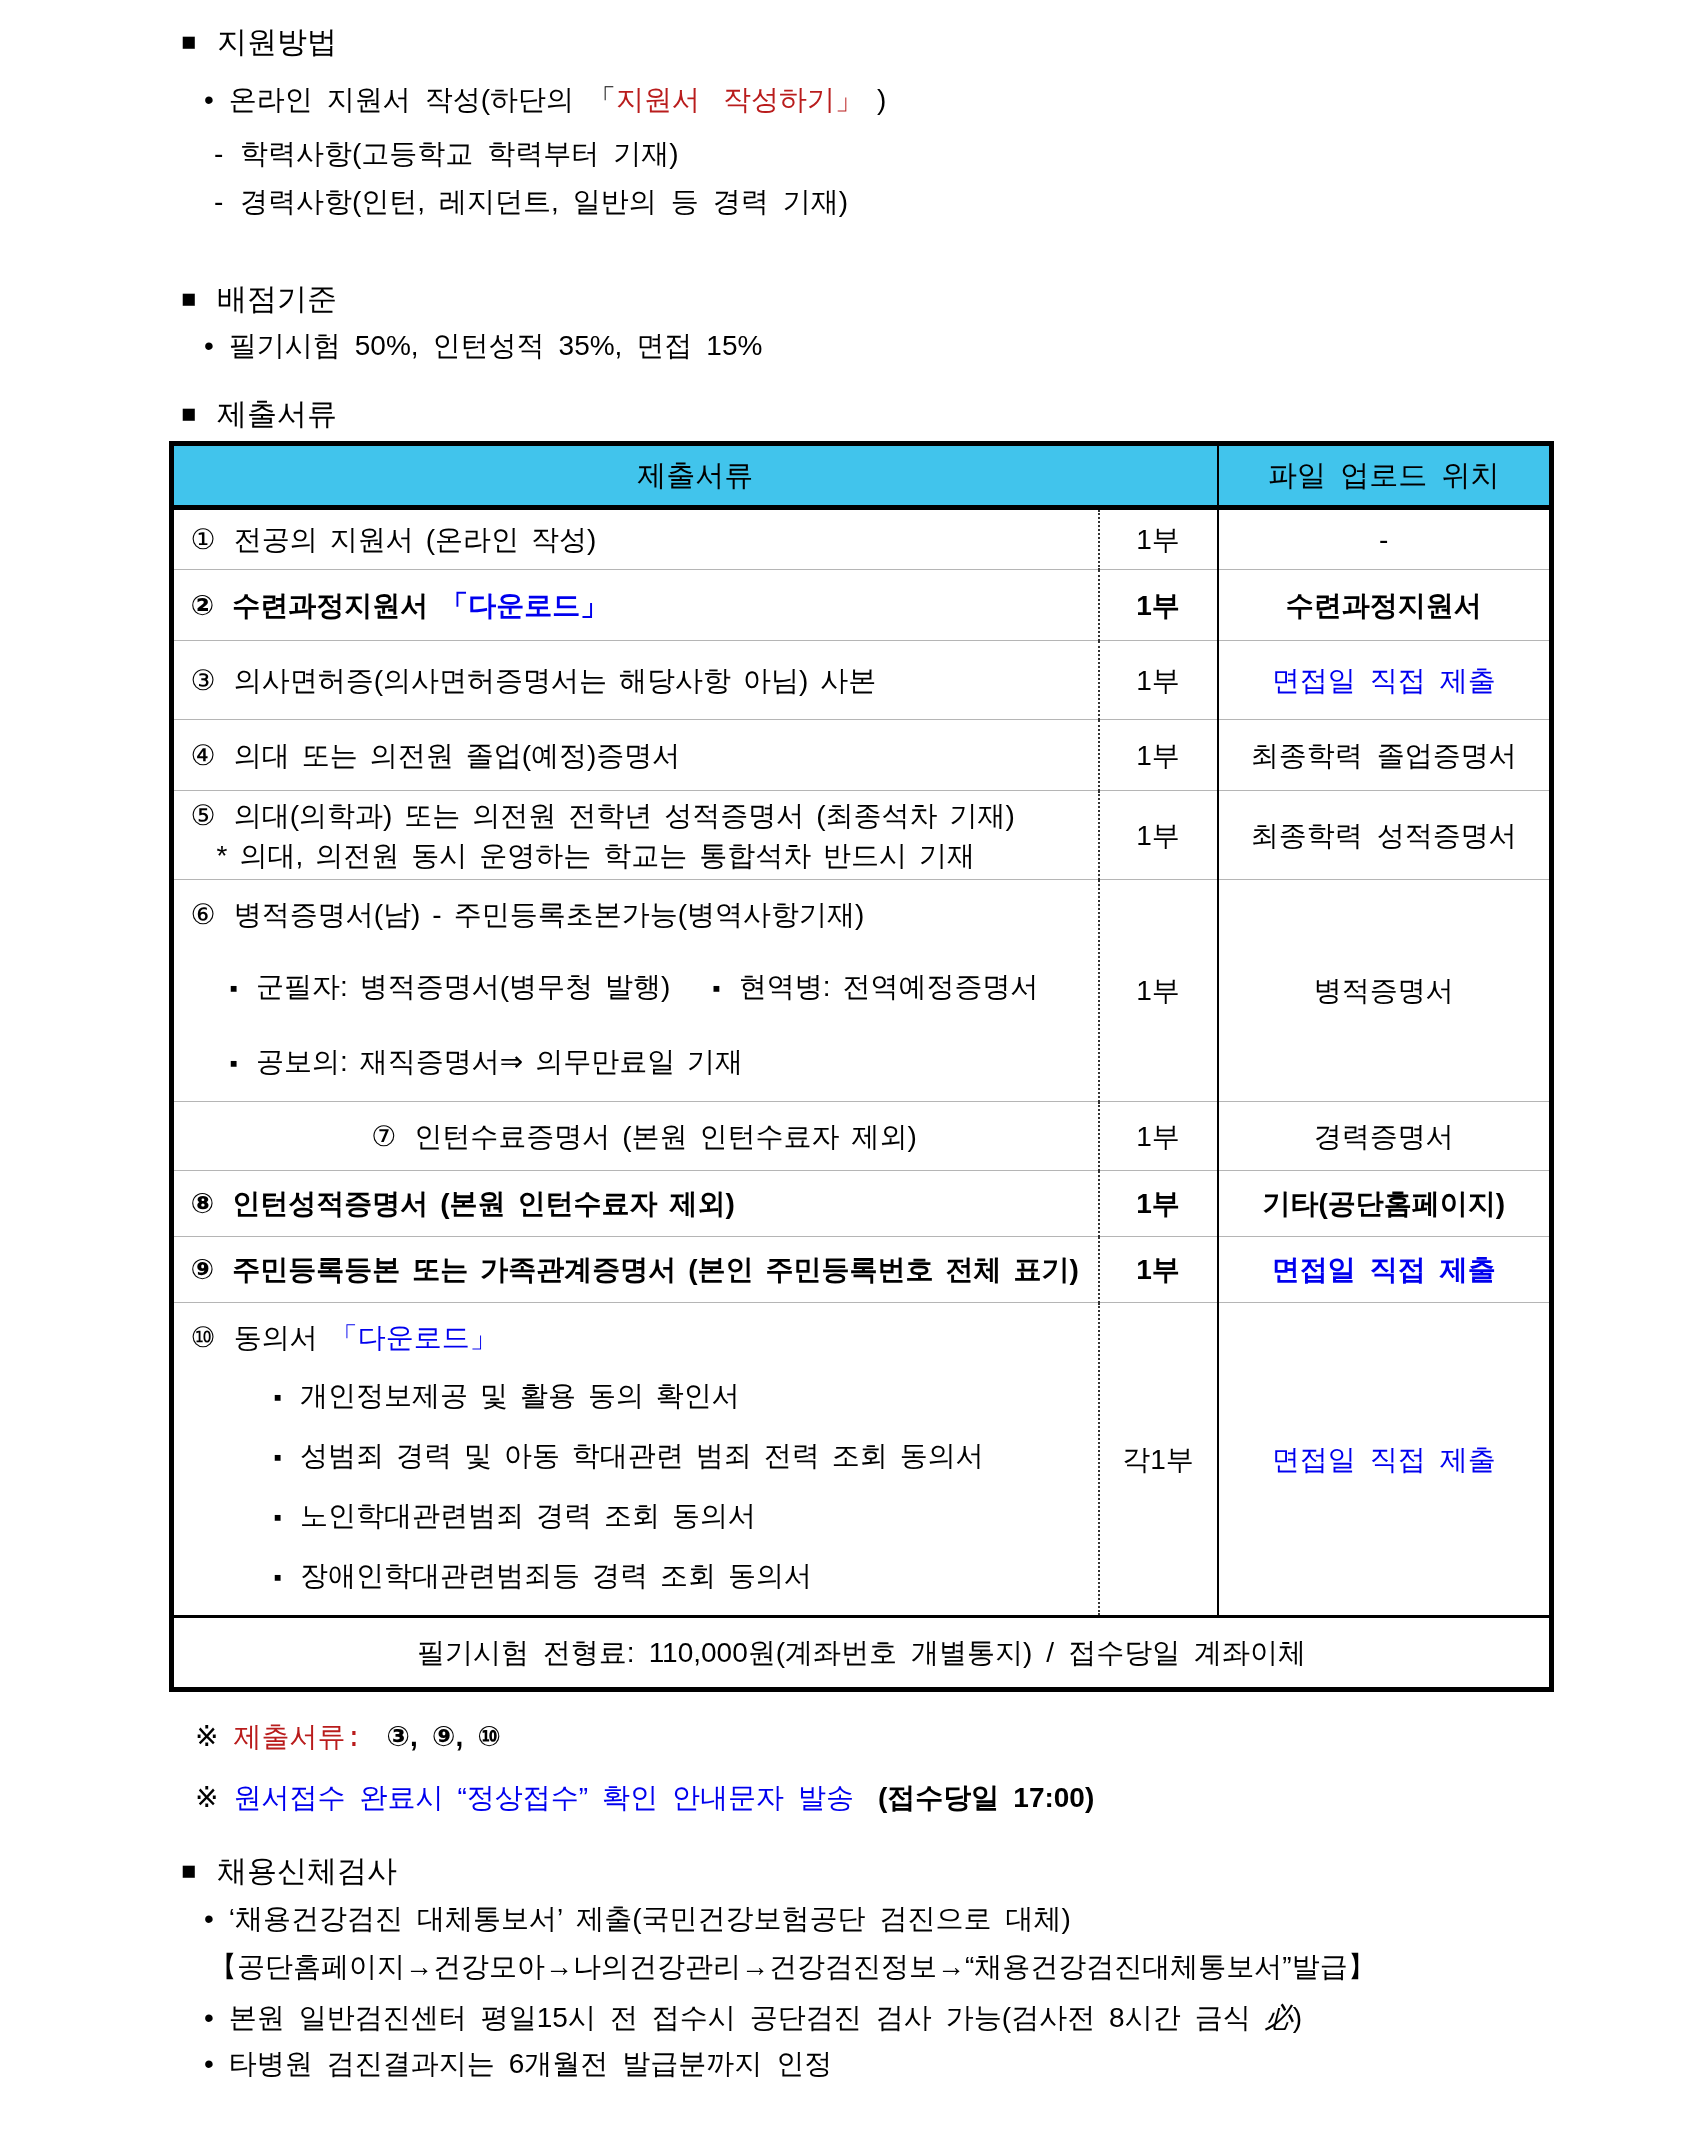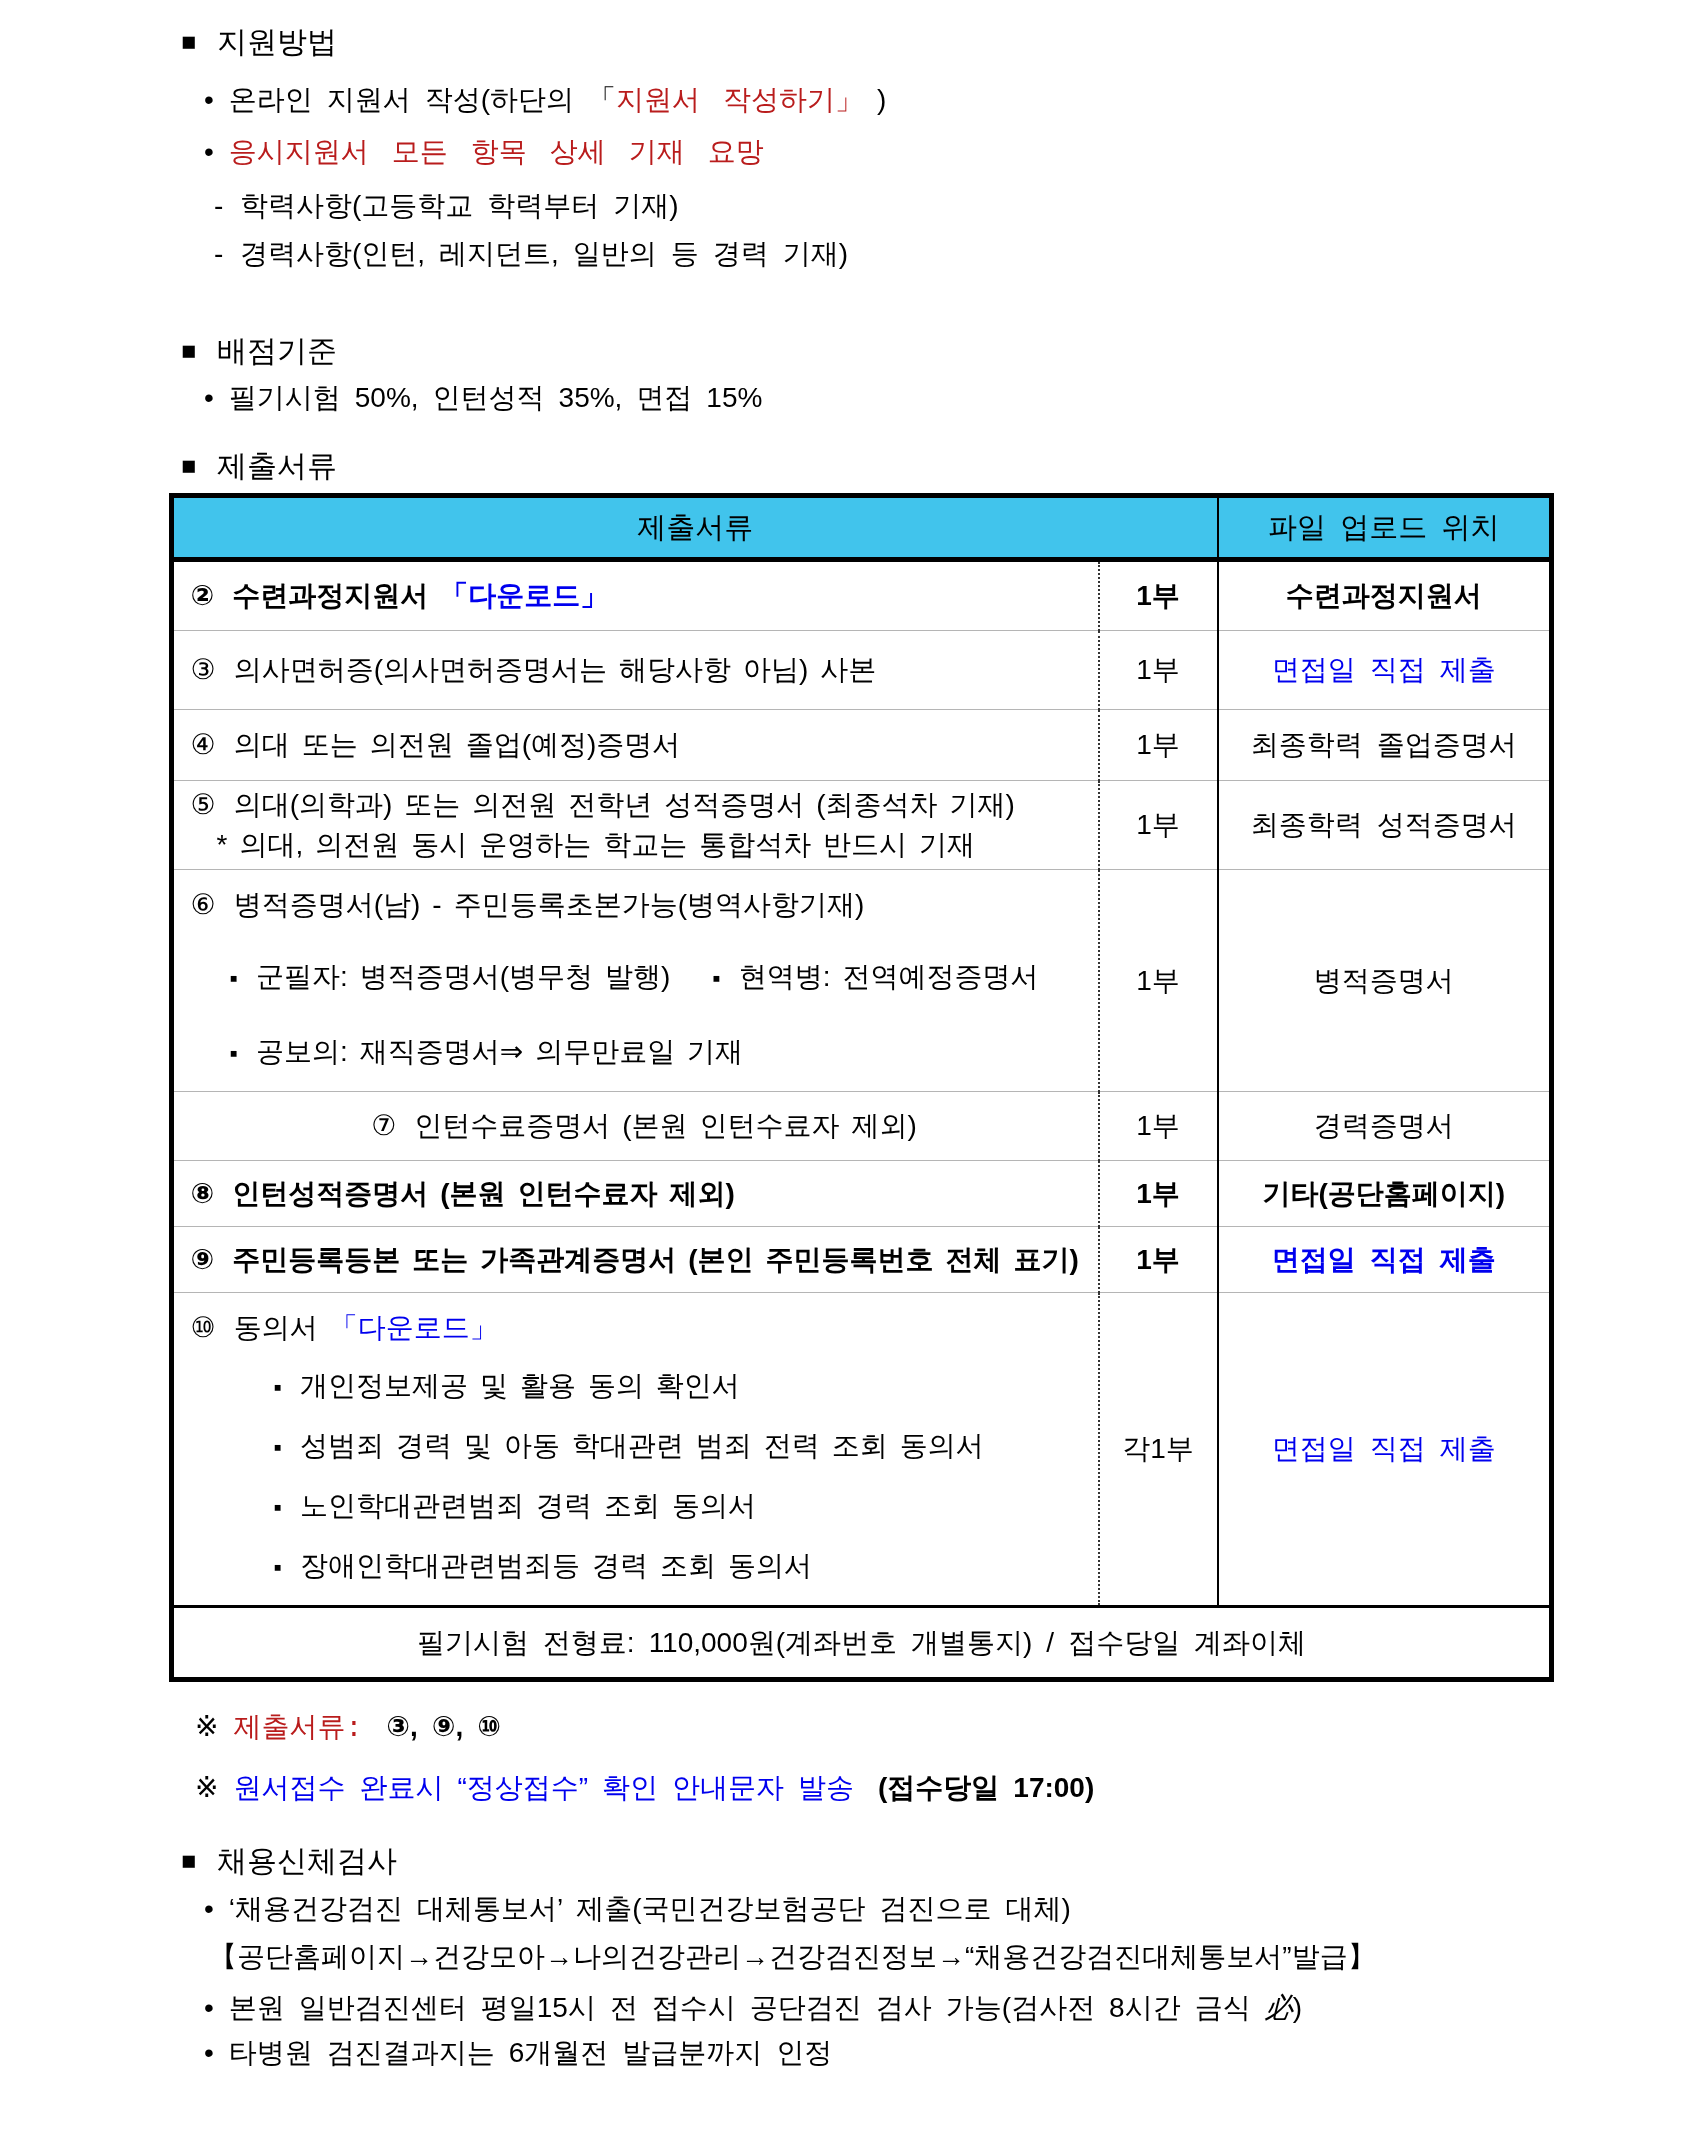--- a/index.html
+++ b/index.html
@@ -82,23 +82,20 @@
 
 <div class="page">
 
   <div class="sec-head" style="margin:25px 0 0 181px">
     <span class="marker">■</span>
     <span>지원방법</span>
   </div>
   <div class="line" style="margin:25px 0 0 204px">
     <span class="bullet">•</span><span>온라인 지원서 작성(하단의 「</span><span class="red">지원서 작성하기」</span><span> )</span>
   </div>
-  <div class="line" style="margin:16.6px 0 0 204px">
-    <span class="bullet">•</span><span class="red">응시지원서 모든 항목 상세 기재 요망</span>
-  </div>
   <div class="line" style="margin:19.4px 0 0 214px">
     <span class="dash">-</span><span>학력사항(고등학교 학력부터 기재)</span>
   </div>
   <div class="line" style="margin:15px 0 0 214px">
     <span class="dash">-</span><span>경력사항(인턴, 레지던트, 일반의 등 경력 기재)</span>
   </div>
 
   <div class="sec-head" style="margin:64px 0 0 181px">
     <span class="marker">■</span>
     <span>배점기준</span>
@@ -118,20 +115,25 @@
         <col class="c-count">
         <col class="c-upload">
       </colgroup>
     <thead>
       <tr>
         <th class="th-docs" colspan="2">제출서류</th>
         <th>파일 업로드 위치</th>
       </tr>
     </thead>
     <tbody>
+      <tr class="h90">
+        <td class="desc"><span class="row-num">①</span><span>전공의 지원서 (온라인 작성)</span></td>
+        <td class="count">1부</td>
+        <td class="upload">-</td>
+      </tr>
       <tr class="h102">
         <td class="desc"><span class="row-num">②</span><span>수련과정지원서 </span><span class="blue">「다운로드」</span></td>
         <td class="count">1부</td>
         <td class="upload">수련과정지원서</td>
       </tr>
       <tr class="h114">
         <td class="desc"><span class="row-num">③</span><span>의사면허증(의사면허증명서는 해당사항 아님) 사본</span></td>
         <td class="count">1부</td>
         <td class="upload blue">면접일 직접 제출</td>
       </tr>

